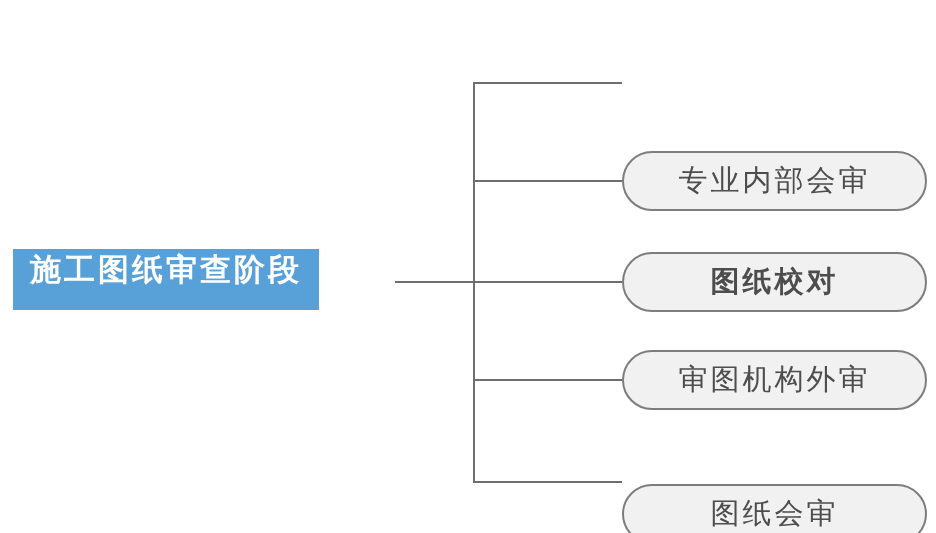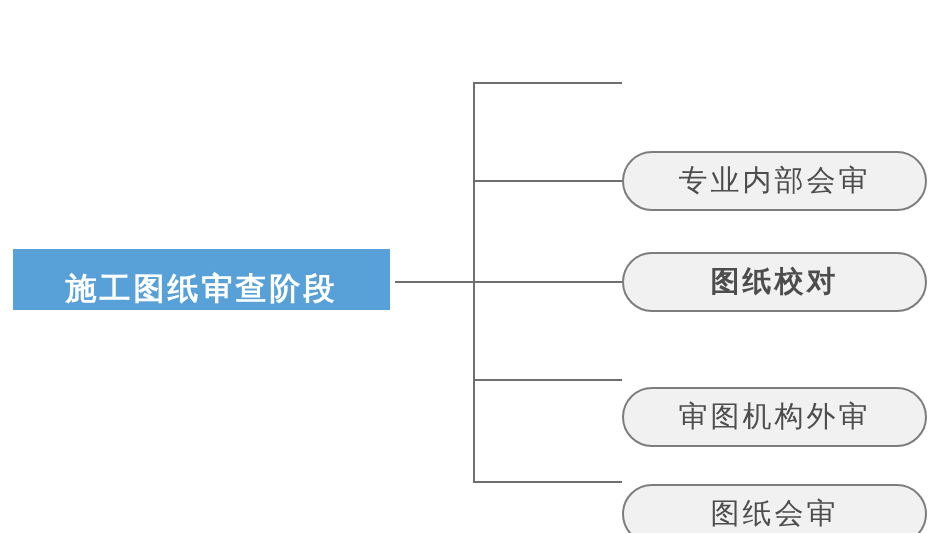--- a/index.html
+++ b/index.html
@@ -25,25 +25,25 @@
     height: 533px;
   }
   .connectors line {
     stroke: #6e6e6e;
     stroke-width: 2;
   }
   .root-node {
     position: absolute;
     left: 13px;
     top: 249px;
-    width: 377px;
+    width: 306px;
     height: 61px;
     background: #58a0d8;
     display: flex;
-    align-items: flex-end;
+    align-items: flex-start;
     justify-content: center;
   }
   .root-node span {
     color: #ffffff;
     font-size: 31px;
     font-weight: bold;
     letter-spacing: 3px;
     white-space: nowrap;
   }
   .pill {
@@ -61,21 +61,21 @@
   }
   .pill span {
     color: #4d4d4d;
     font-size: 29px;
     letter-spacing: 3px;
     white-space: nowrap;
   }
   .pill-0 { top: 53px; }
   .pill-1 { top: 151px; }
   .pill-2 { top: 252px; font-weight: bold; }
-  .pill-3 { top: 350px; margin-top: 37px; }
+  .pill-3 { top: 350px; }
   .pill-4 { top: 452px; margin-top: 32px; }
 </style>
 </head>
 <body>
 
 <div class="canvas">
 
   <svg class="connectors" viewBox="0 0 936 533" xmlns="http://www.w3.org/2000/svg" aria-hidden="true">
 
     <line x1="395" y1="282" x2="474" y2="282"></line>

